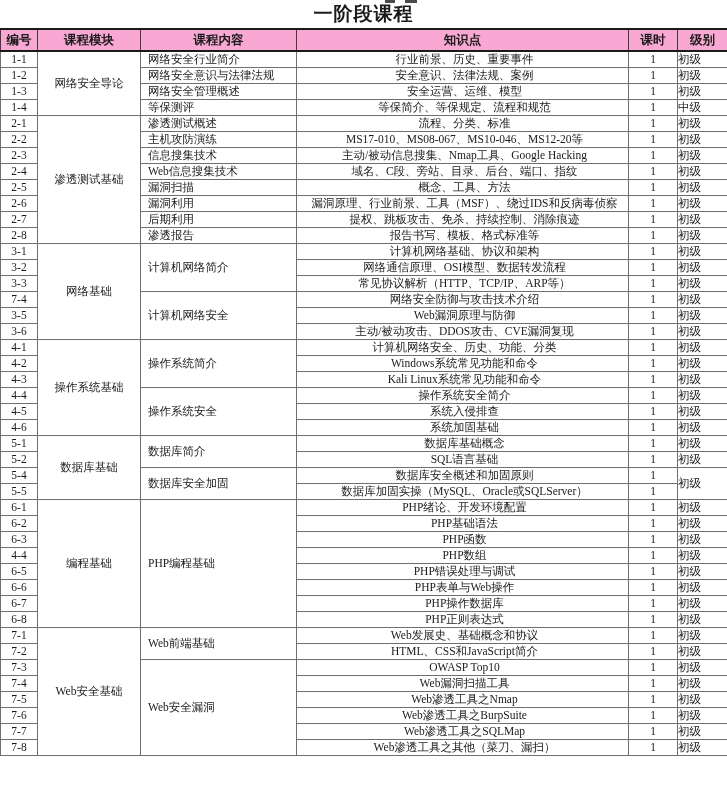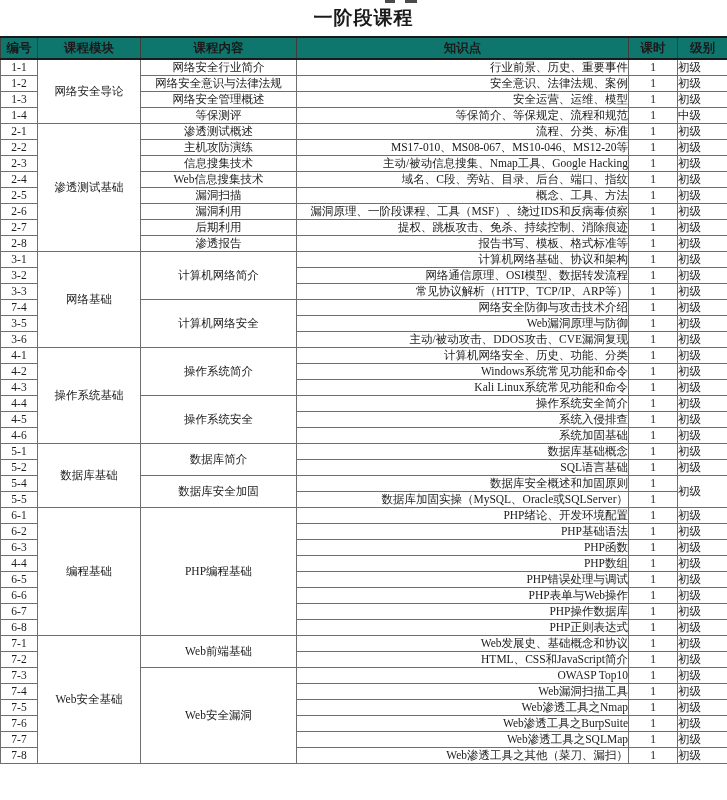--- a/index.html
+++ b/index.html
@@ -8,51 +8,51 @@
     font-family:"Liberation Serif","DejaVu Serif",serif;
     color:#1a1a1a;position:relative;
   }
   .top-artifact{
     position:absolute;top:0;left:383px;width:44px;height:4px;
     background:
       linear-gradient(#4a4a4a,#4a4a4a) 2px 0/10px 3px no-repeat,
       linear-gradient(#4a4a4a,#4a4a4a) 22px 0/12px 3px no-repeat;
   }
   .title-bar{
-    height:36px;display:flex;align-items:center;justify-content:center;
+    height:28px;display:flex;align-items:center;justify-content:center;
   }
   .page-title{
     font-size:19px;font-weight:bold;letter-spacing:1px;
   }
   table.course{
     border-collapse:collapse;table-layout:fixed;width:727px;
     border:1px solid #3d3d3d;
   }
   .course th,.course td{
     border:1px solid #6f6f6f;
     overflow:hidden;white-space:nowrap;
     padding:0;
   }
   .course thead th{
-    background:#0f766e;
+    background:#f9a8d4;
     font-size:12.5px;font-weight:bold;
     height:20px;text-align:center;
     border-top:2px solid #1a1a1a;
     border-bottom:2px solid #1a1a1a;
     border-left-color:#3d3d3d;border-right-color:#3d3d3d;
   }
   .course tbody tr{height:16px;}
   .course tbody td{
     font-size:11.5px;line-height:13px;vertical-align:middle;
   }
   td.col-id{text-align:center;font-size:11px;}
   td.col-id.bold{font-weight:normal;}
   td.col-module{text-align:center;}
-  td.col-content{text-align:center;}
-  td.col-points{text-align:right;padding-left:4px;}
+  td.col-content{padding-left:7px;}
+  td.col-points{text-align:center;padding-left:4px;}
   td.col-hours{text-align:center;font-size:11px;}
   td.col-level{text-align:left;}
 </style>
 </head>
 <body>
 
 <div class="top-artifact"></div>
 
 <div class="title-bar">
   <span class="page-title">一阶段课程</span>
@@ -139,21 +139,21 @@
       <tr>
         <td class="col-id">2-5</td>
         <td class="col-content">漏洞扫描</td>
         <td class="col-points">概念、工具、方法</td>
         <td class="col-hours">1</td>
         <td class="col-level">初级</td>
       </tr>
       <tr>
         <td class="col-id">2-6</td>
         <td class="col-content">漏洞利用</td>
-        <td class="col-points">漏洞原理、一阶段课程、工具（MSF）、绕过IDS和反病毒侦察</td>
+        <td class="col-points">漏洞原理、行业前景、工具（MSF）、绕过IDS和反病毒侦察</td>
         <td class="col-hours">1</td>
         <td class="col-level">初级</td>
       </tr>
       <tr>
         <td class="col-id">2-7</td>
         <td class="col-content">后期利用</td>
         <td class="col-points">提权、跳板攻击、免杀、持续控制、消除痕迹</td>
         <td class="col-hours">1</td>
         <td class="col-level">初级</td>
       </tr>

